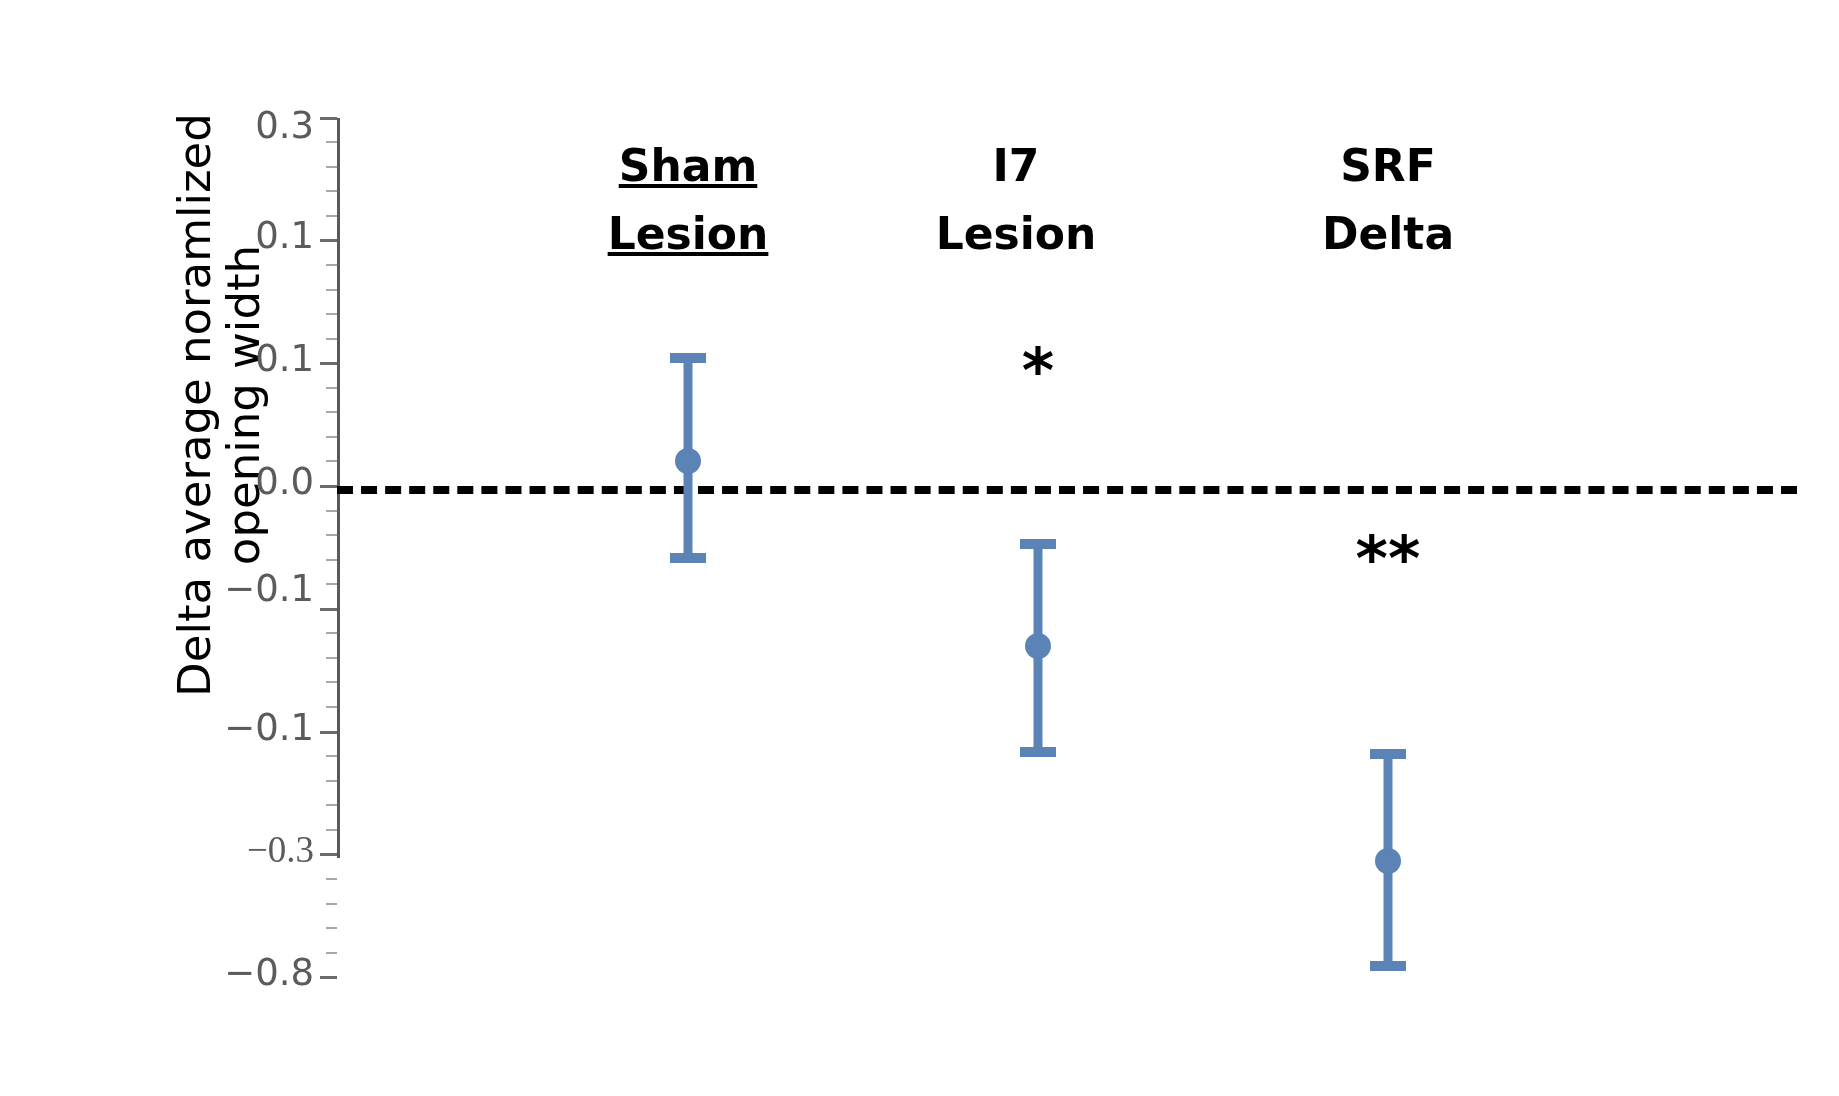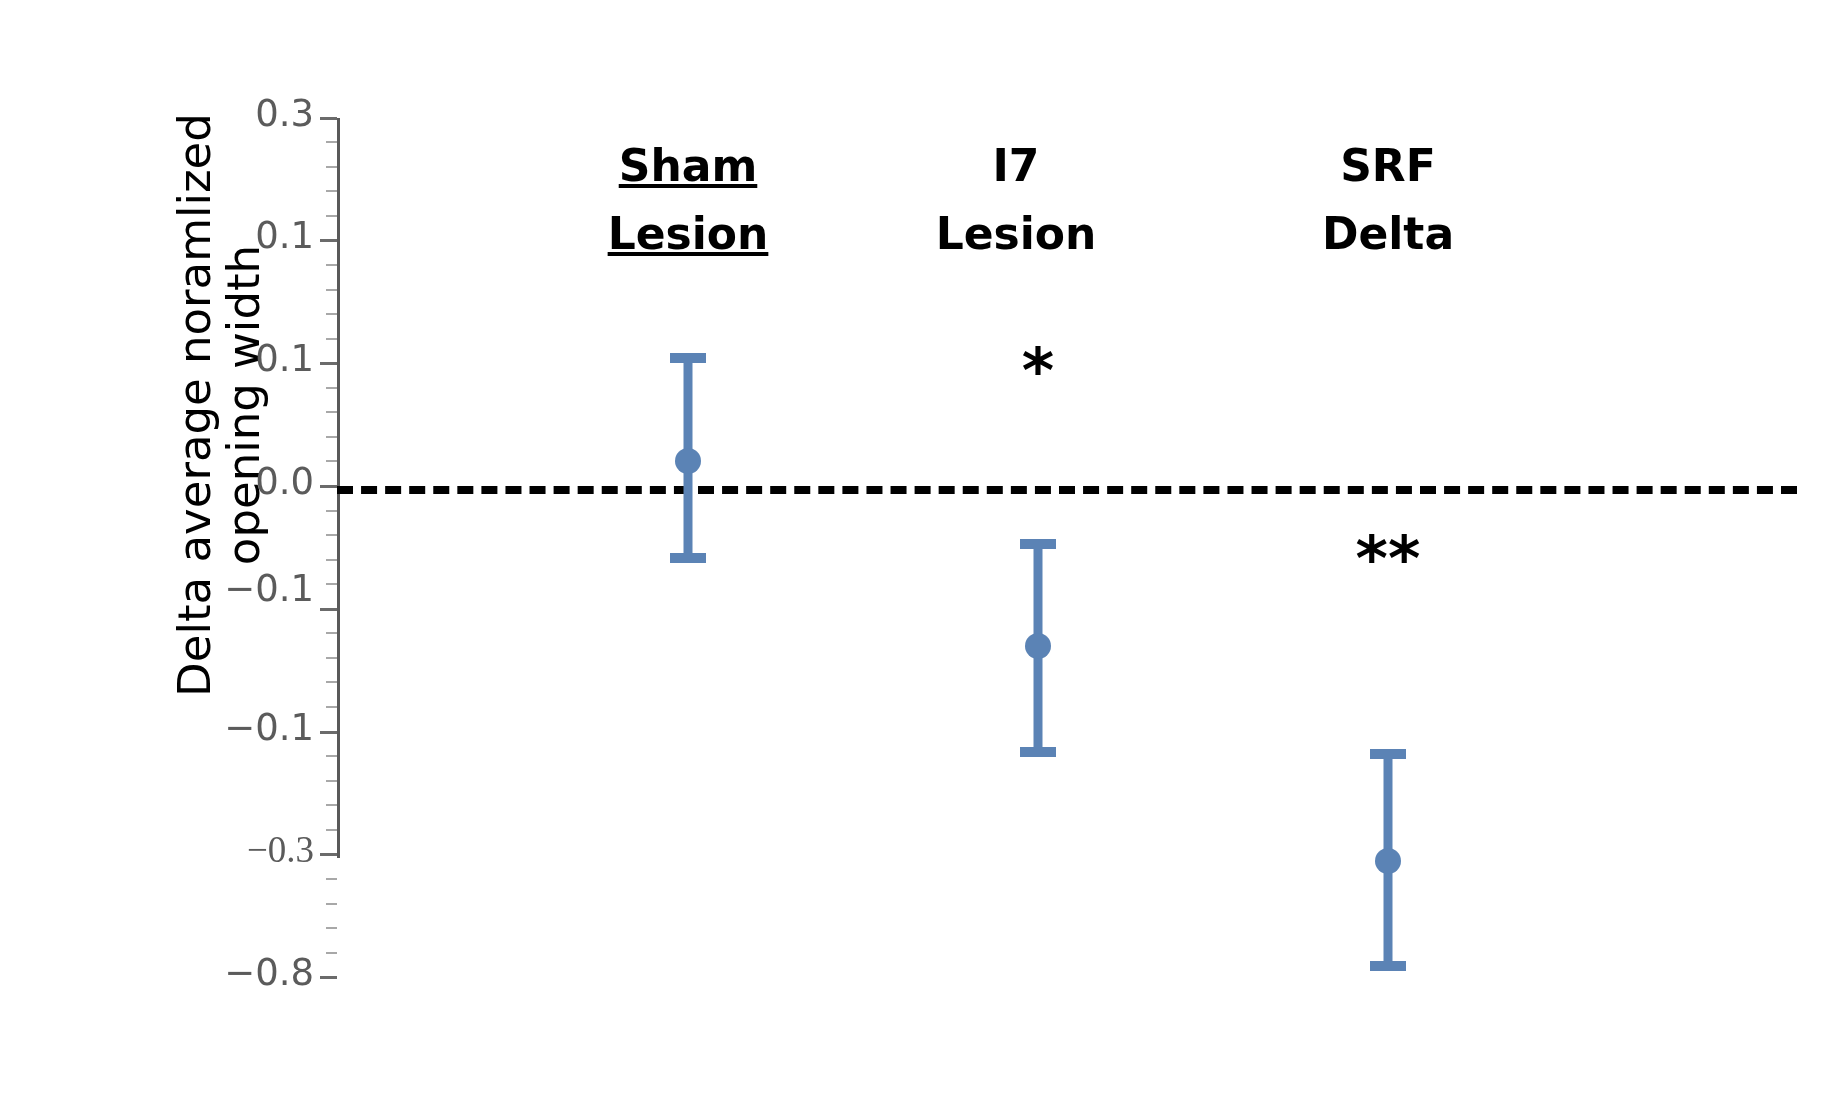--- a/index.html
+++ b/index.html
@@ -196,21 +196,21 @@
         <div class="tick minor" style="top: 337.64px;"></div>
         <div class="tick minor" style="top: 313.08px;"></div>
         <div class="tick minor" style="top: 288.52px;"></div>
         <div class="tick minor" style="top: 263.96px;"></div>
         <div class="tick major" style="top: 239.4px;"></div>
         <div class="tick minor" style="top: 214.84px;"></div>
         <div class="tick minor" style="top: 190.28px;"></div>
         <div class="tick minor" style="top: 165.72px;"></div>
         <div class="tick minor" style="top: 141.16px;"></div>
         <div class="tick major" style="top: 116.6px;"></div>
-        <div class="ytlabel" style="top: 92px;">0.3</div>
+        <div class="ytlabel" style="top: 104px;">0.3</div>
         <div class="ytlabel" style="top: 214.4px;">0.1</div>
         <div class="ytlabel" style="top: 337.2px;">0.1</div>
         <div class="ytlabel" style="top: 460px;">0.0</div>
         <div class="ytlabel" style="top: 567px;">−0.1</div>
         <div class="ytlabel" style="top: 705.6px;">−0.1</div>
         <div class="ytlabel" style="top: 828.4px; font-family: Liberation Serif, serif;">−0.3</div>
         <div class="ytlabel" style="top: 951.2px;">−0.8</div>
       </div>
 
     <div id="zeroline"></div>

